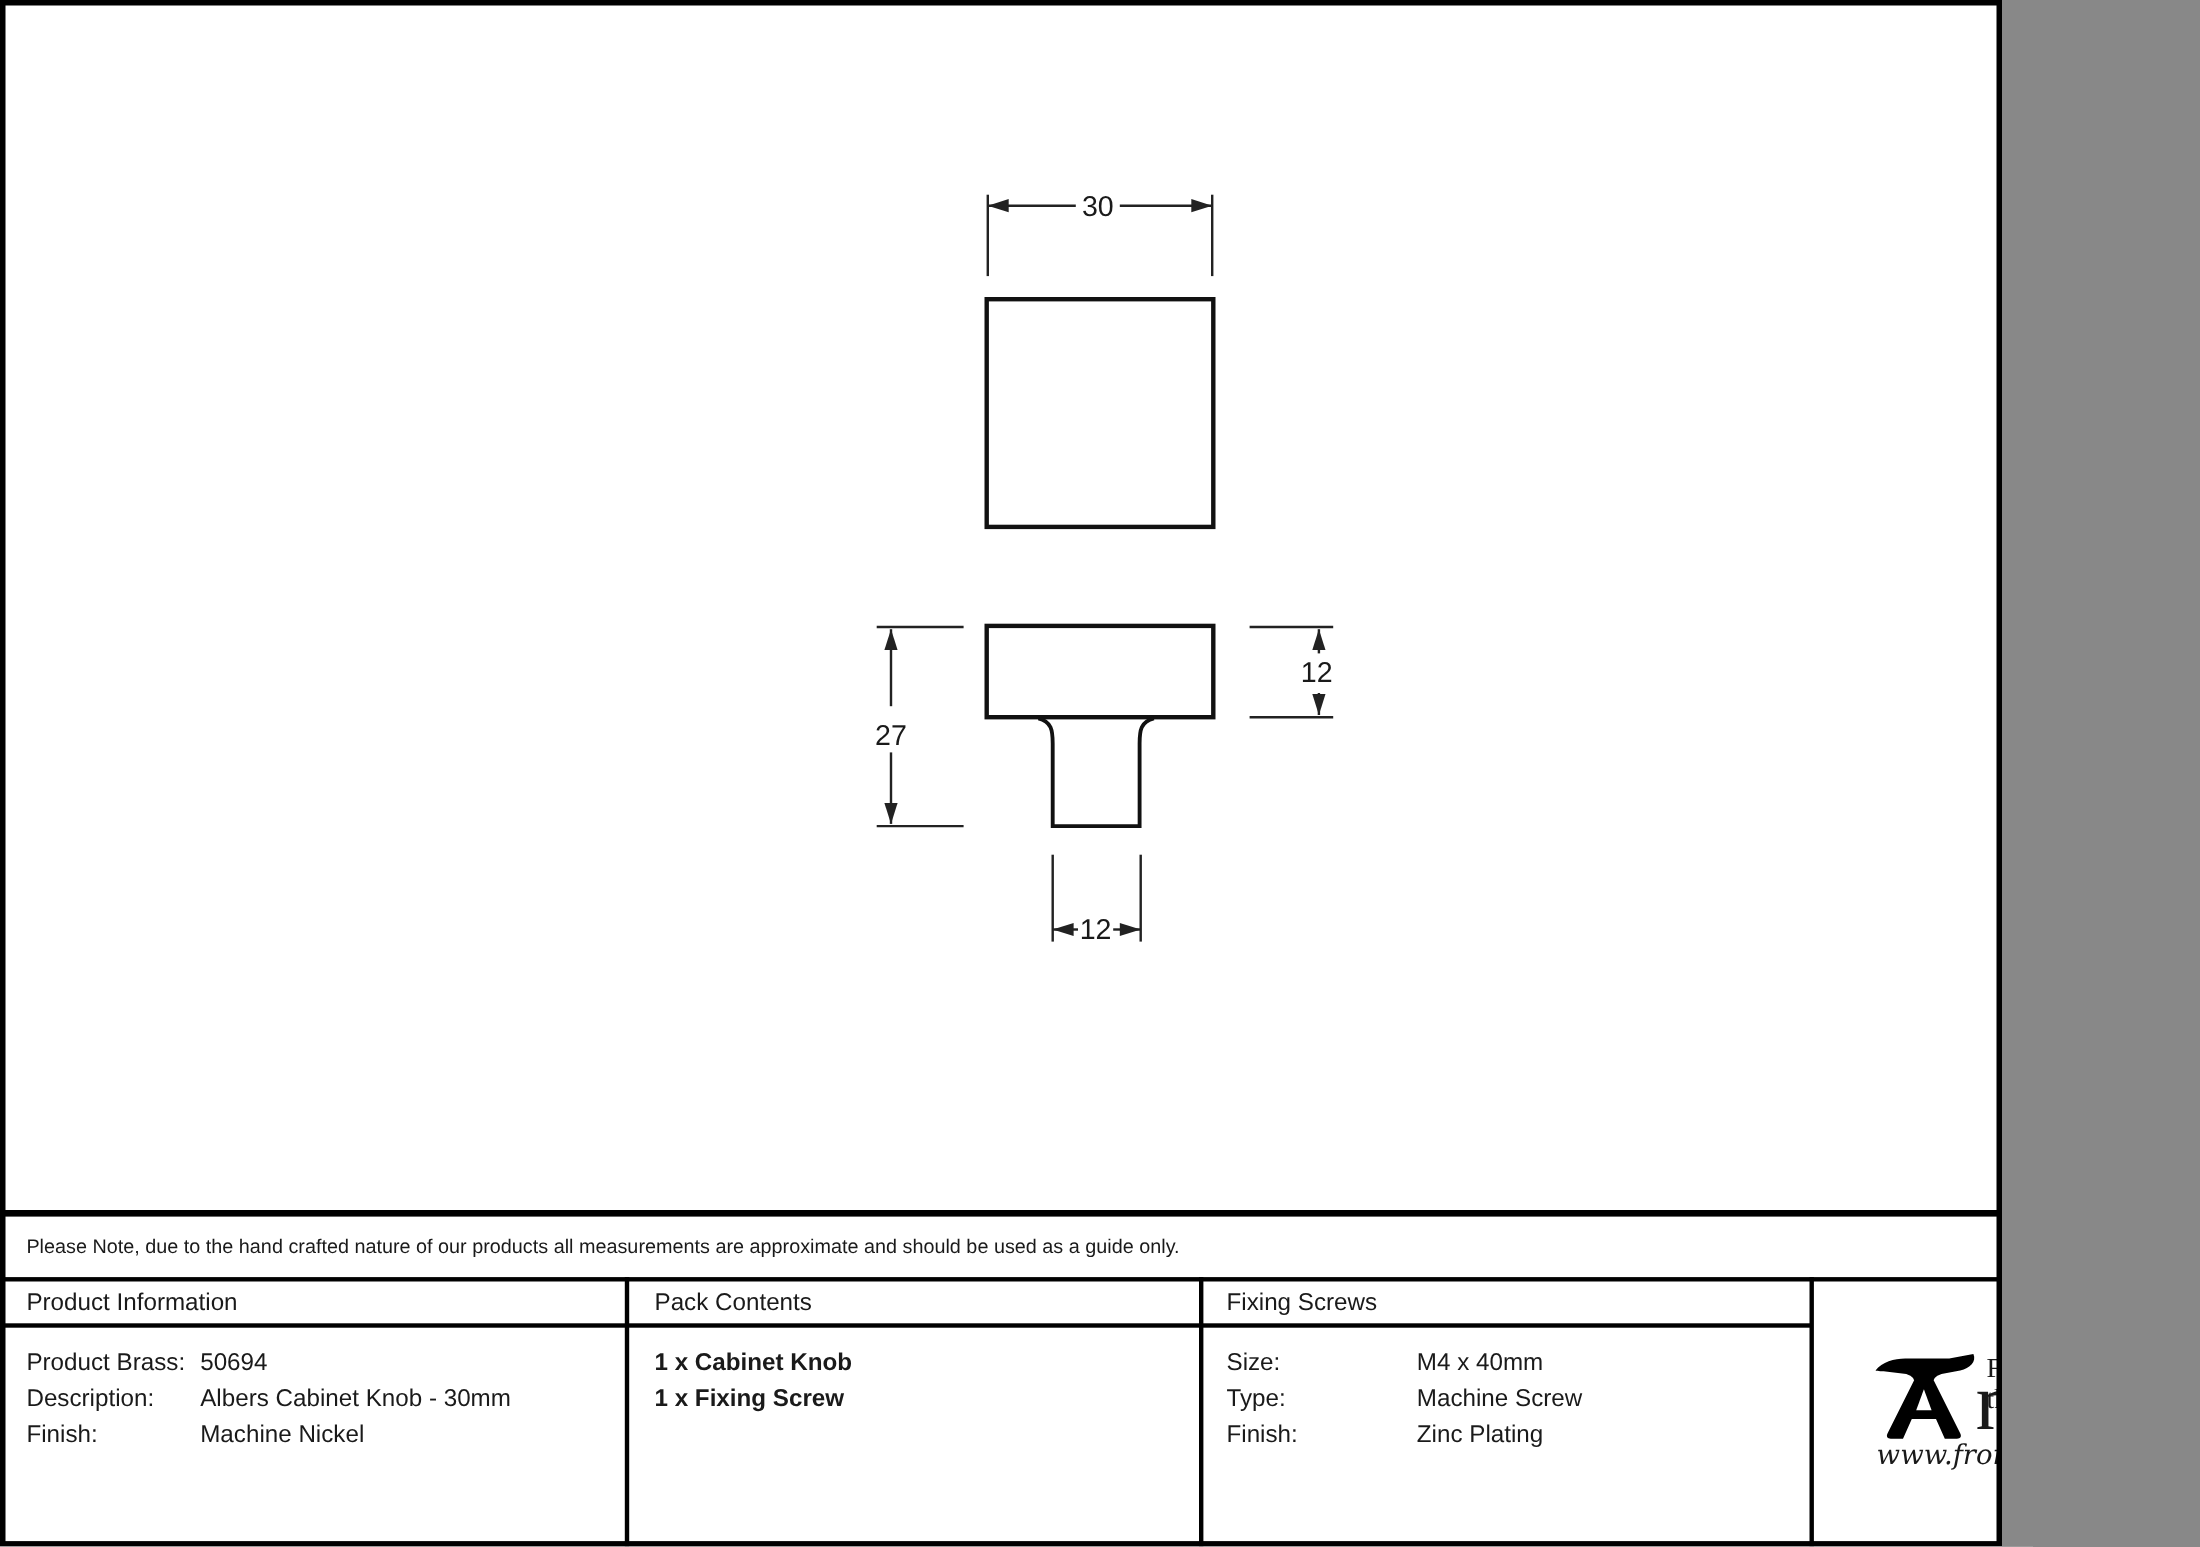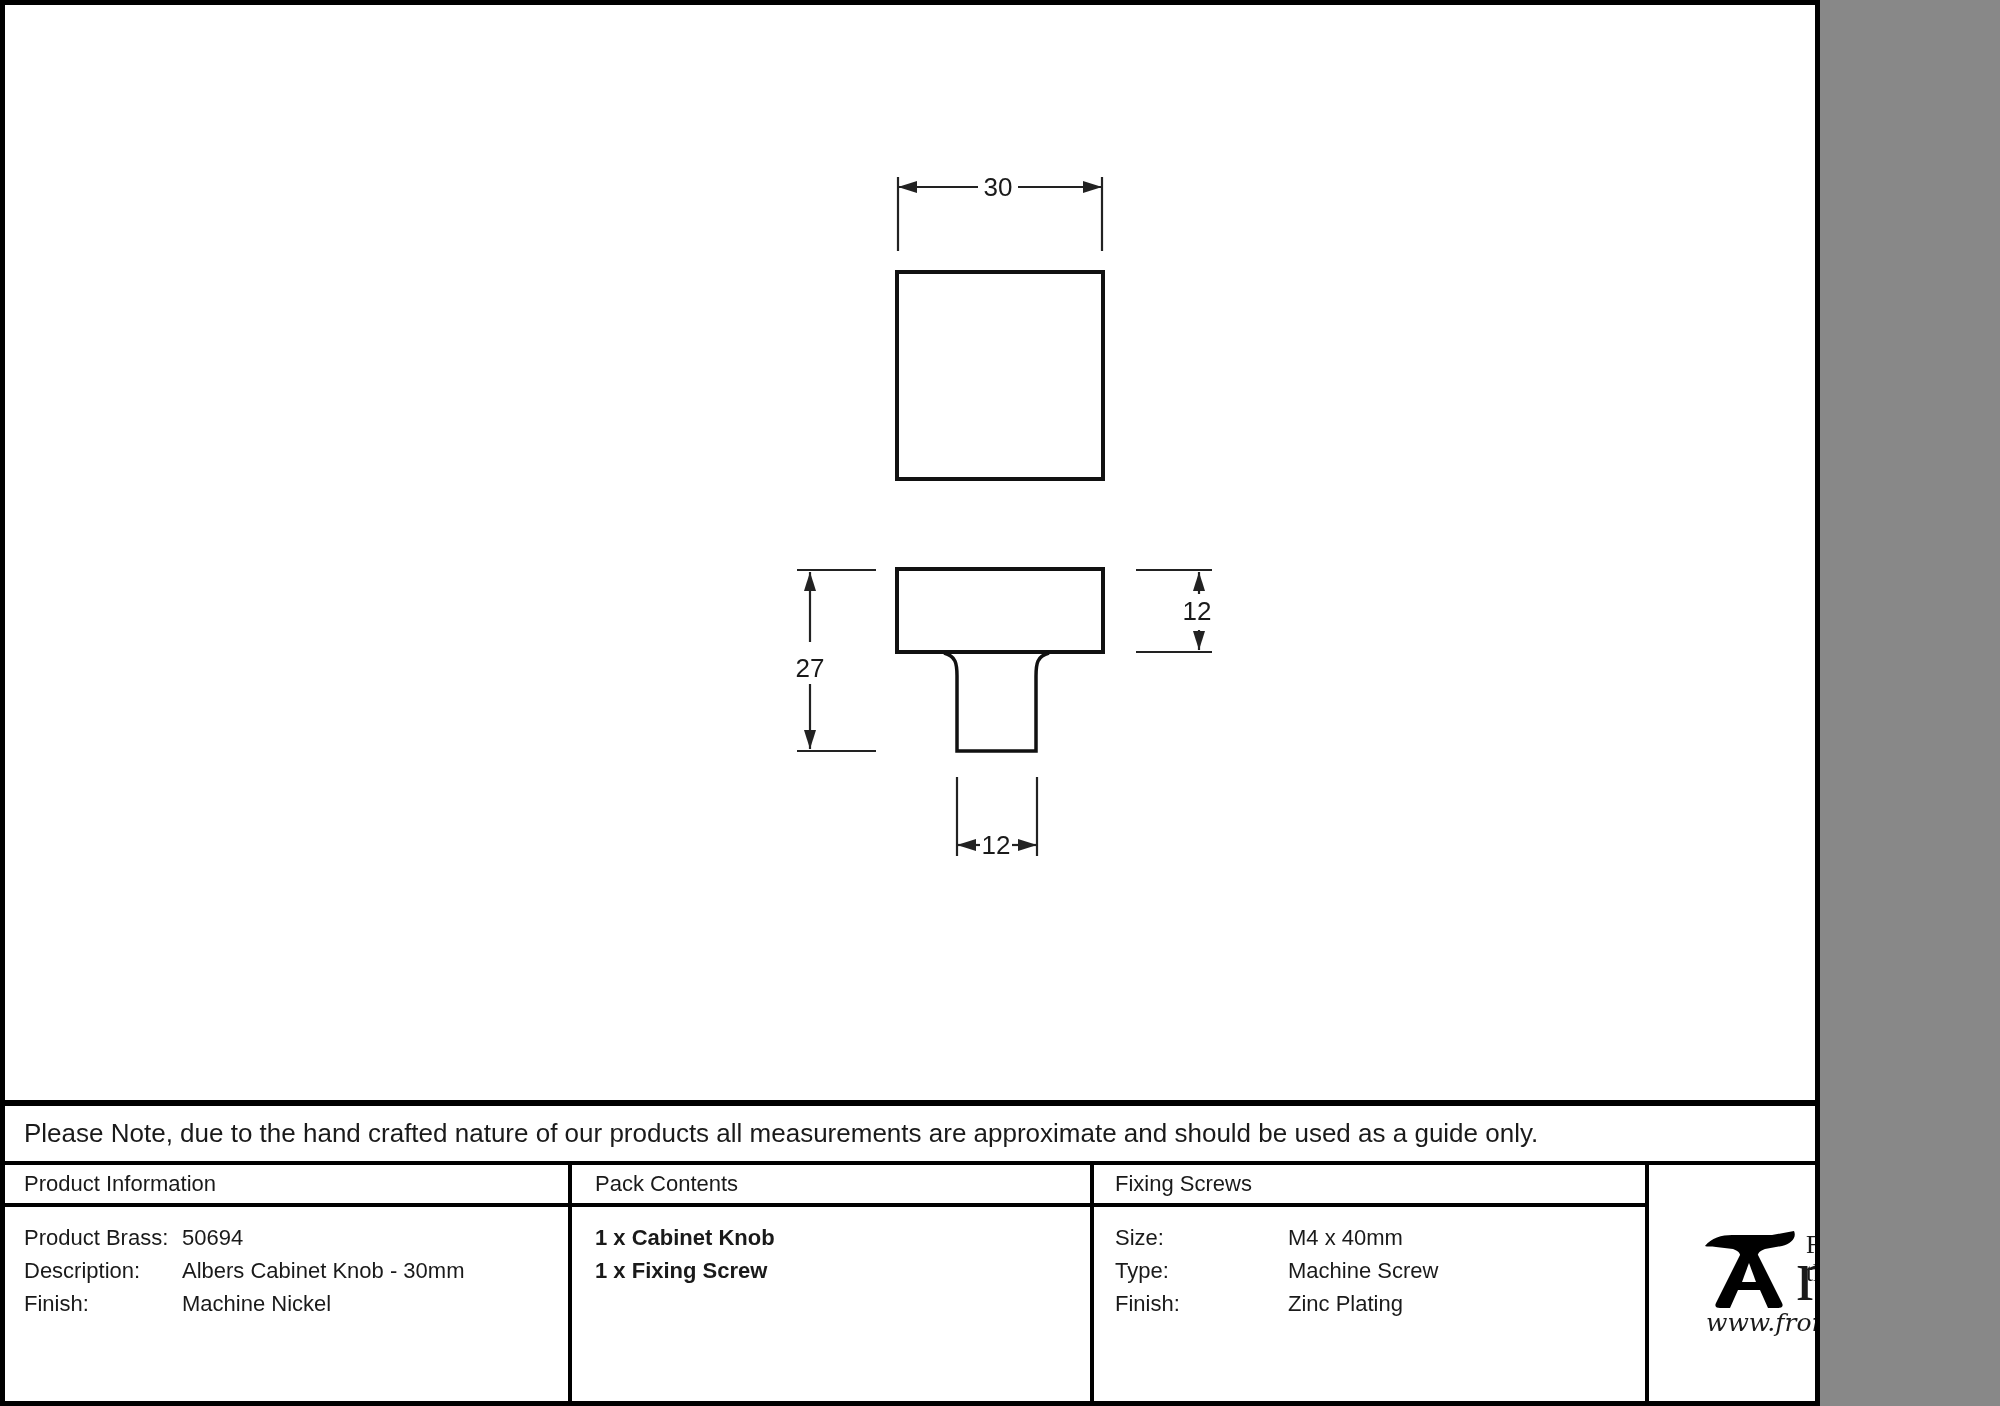--- a/index.html
+++ b/index.html
@@ -5,21 +5,21 @@
   html,body{margin:0;padding:0;background:#888;}
   .page{
     position:relative;width:1820px;height:1406px;background:#ffffff;
     font-family:"Liberation Sans",sans-serif;color:#1a1a1a;overflow:hidden;
   }
   .frame{position:absolute;inset:0;border:5px solid #000;pointer-events:none;box-sizing:border-box;}
   .hline,.vline{position:absolute;background:#000;}
   .drawing-svg{position:absolute;left:0;top:0;}
   .note-row{
     position:absolute;left:24px;top:1106px;height:55px;right:10px;
-    display:flex;align-items:center;font-size:26px;
+    display:flex;align-items:center;font-size:18px;
   }
   .hdr{
     position:absolute;top:1165px;height:38px;display:flex;align-items:center;
     font-size:22px;
   }
   .kv{position:absolute;top:1221px;font-size:22px;line-height:33px;}
   .kv .row{display:flex;}
   .kv .lab{width:158px;flex:0 0 auto;}
   .kv.fix .lab{width:173px;}
   .list{position:absolute;top:1221px;font-size:22px;line-height:33px;font-weight:bold;}

